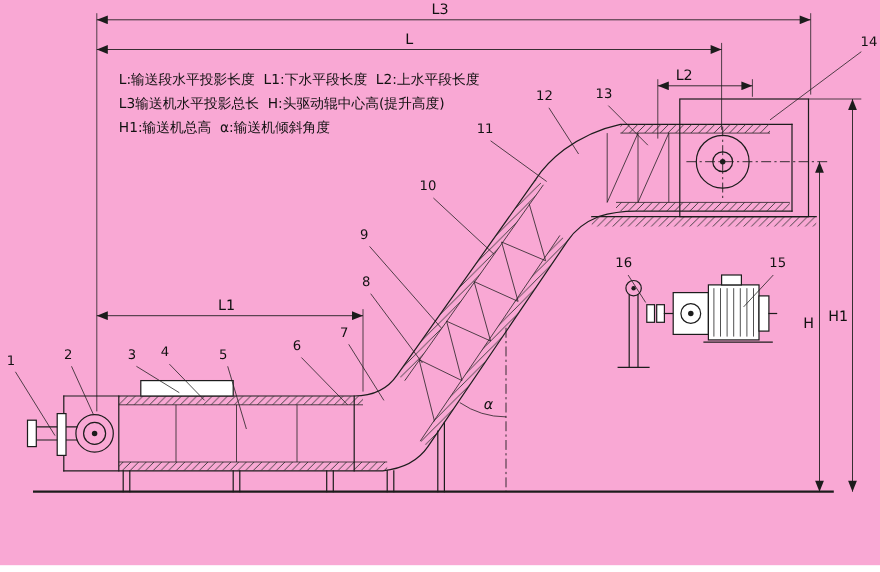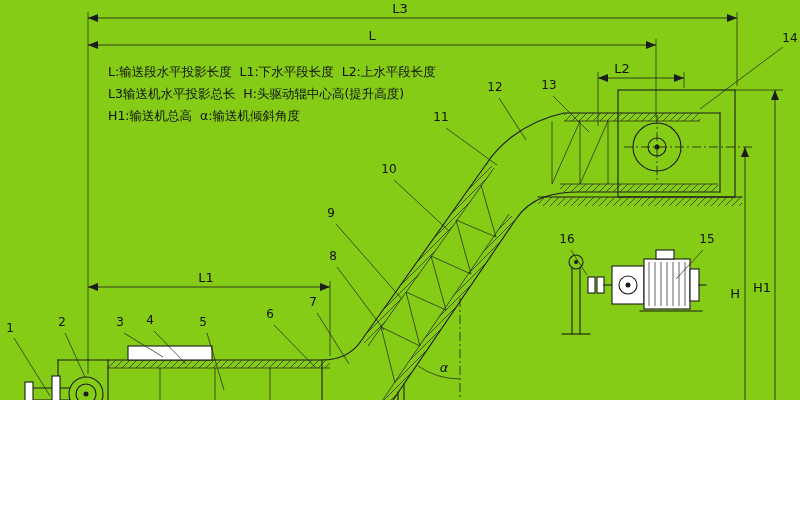--- a/index.html
+++ b/index.html
@@ -1,16 +1,16 @@
 <!DOCTYPE html>
 <html><head>
 <meta charset="utf-8">
 <style>
   html,body{margin:0;padding:0;background:#ffffff;}
-  .page{position:relative;width:800px;height:400px;background:#84cc16;overflow:hidden;
+  .page{position:relative;width:800px;height:514px;background:#f9a8d4;overflow:hidden;
         font-family:"DejaVu Sans",sans-serif;color:#111;}
   svg{position:absolute;left:0;top:0;}
   svg text{fill:#111;font-family:"DejaVu Sans",sans-serif;white-space:pre;}
   .ln{stroke:#1c1c1c;stroke-width:1.1;fill:none;stroke-linecap:square;}
   .thin{stroke:#1c1c1c;stroke-width:0.7;fill:none;}
   .dim{stroke:#1c1c1c;stroke-width:0.8;fill:none;}
   .thick{stroke:#1c1c1c;stroke-width:2;fill:none;}
   .dash{stroke:#1c1c1c;stroke-width:0.8;fill:none;stroke-dasharray:9 3 2 3;}
   .fillw{fill:#ffffff;stroke:#1c1c1c;stroke-width:1.1;}
   .hatchfill{fill:url(#hatch);stroke:none;}

